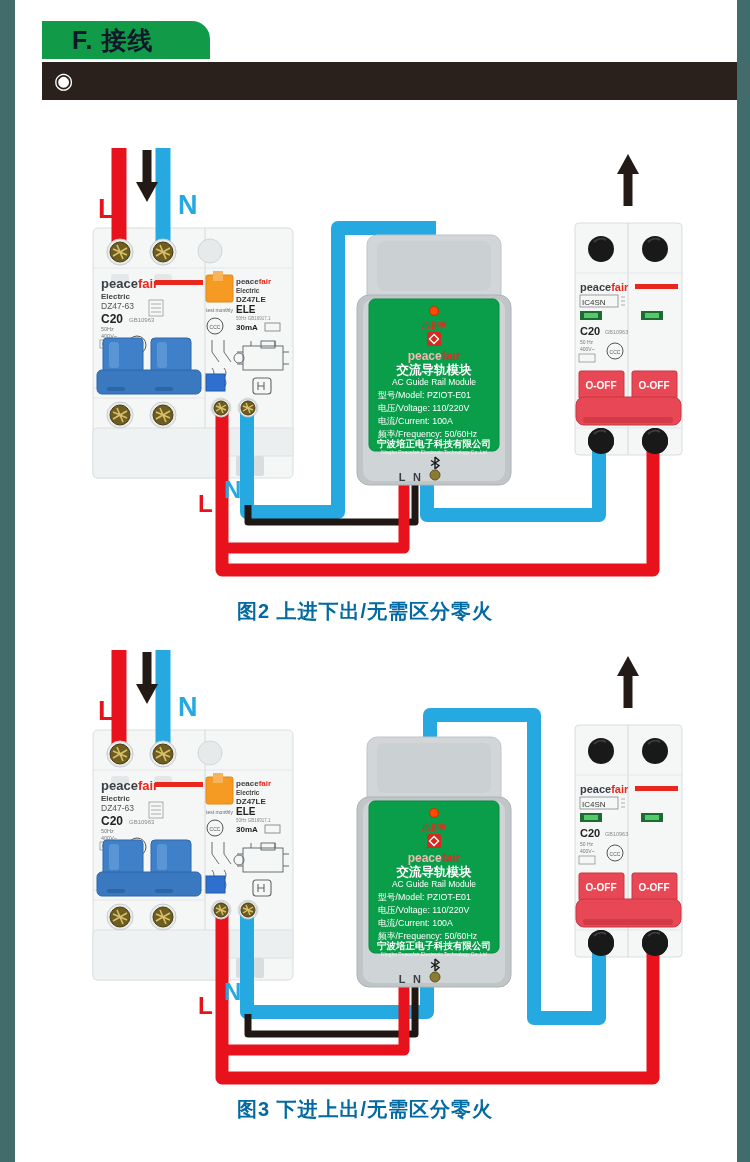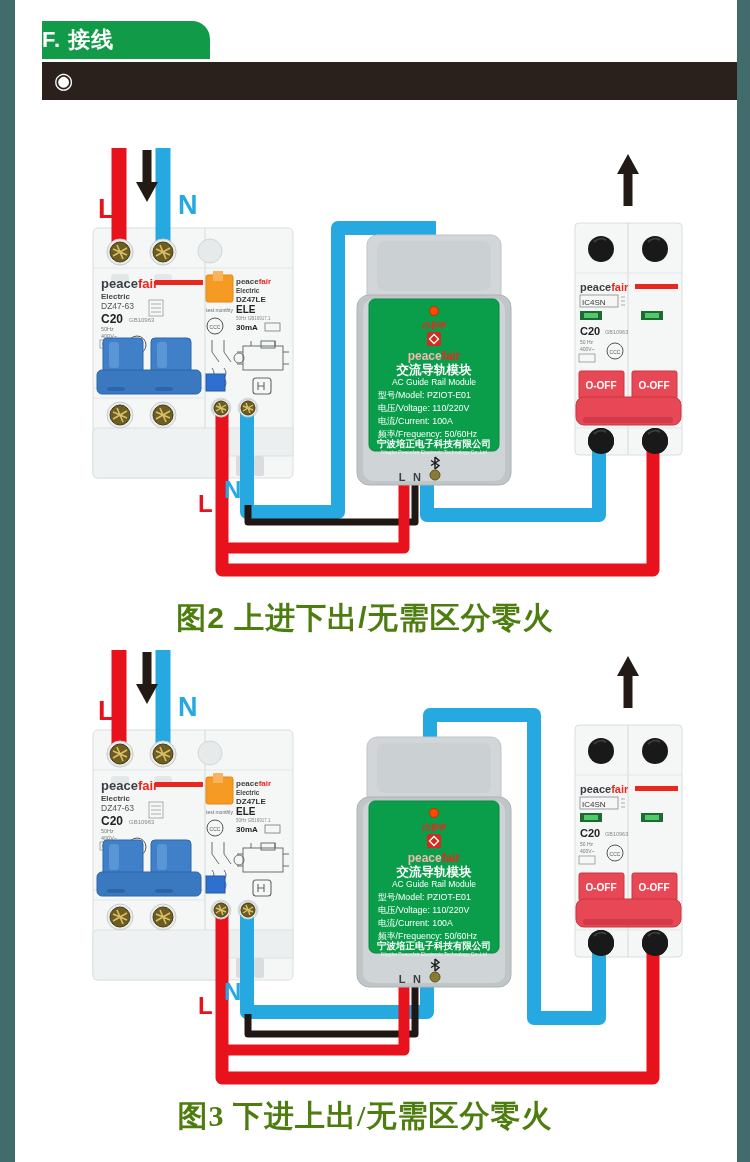--- a/index.html
+++ b/index.html
@@ -5,38 +5,38 @@
   html,body{margin:0;padding:0;}
   body{
     width:750px;height:1162px;position:relative;background:#ffffff;
     font-family:"Liberation Sans","DejaVu Sans",sans-serif;overflow:hidden;
   }
   .side-stripe{position:absolute;top:0;bottom:0;width:15px;background:#426c6c;}
   .side-stripe.left{left:0;}
   .side-stripe.right{right:0;width:13px;}
   .section-tab{
     position:absolute;left:42px;top:21px;width:168px;height:38px;
-    background:#119a48;border-radius:0 18px 0 0;color:#ffffff;
-    font-size:22px;font-weight:bold;line-height:38px;padding-left:0;box-sizing:border-box;
+    background:#119a48;border-radius:0 18px 0 0;color:#0f172a;
+    font-size:25px;font-weight:bold;line-height:38px;padding-left:30px;box-sizing:border-box;
     letter-spacing:1px;
   }
   .section-bar{
     position:absolute;left:42px;top:62px;width:695px;height:38px;
     background:#2b211c;color:#fff;font-size:25px;font-weight:bold;
     line-height:38px;padding-left:12px;box-sizing:border-box;letter-spacing:1px;
     display:flex;align-items:center;gap:8px;
   }
   .section-bar .bullet{font-size:22px;line-height:38px;}
   .fig-svg{position:absolute;left:0;}
   .caption{
     position:absolute;left:85px;width:560px;text-align:center;
-    color:#4d7c0f;font-size:30px;font-weight:600;letter-spacing:1px;
+    color:#0369a1;font-size:20px;font-weight:600;letter-spacing:1px;
   }
   .caption.fig2{top:598px;}
-  .caption.fig3{top:1096px;font-family:Liberation Serif, serif;}
+  .caption.fig3{top:1096px;}
   text{font-family:"Liberation Sans","DejaVu Sans",sans-serif;}
 </style>
 </head>
 <body>
 
 <div class="side-stripe left"></div>
 <div class="side-stripe right"></div>
 
 <div class="section-tab">
   <span>F. 接线</span>

